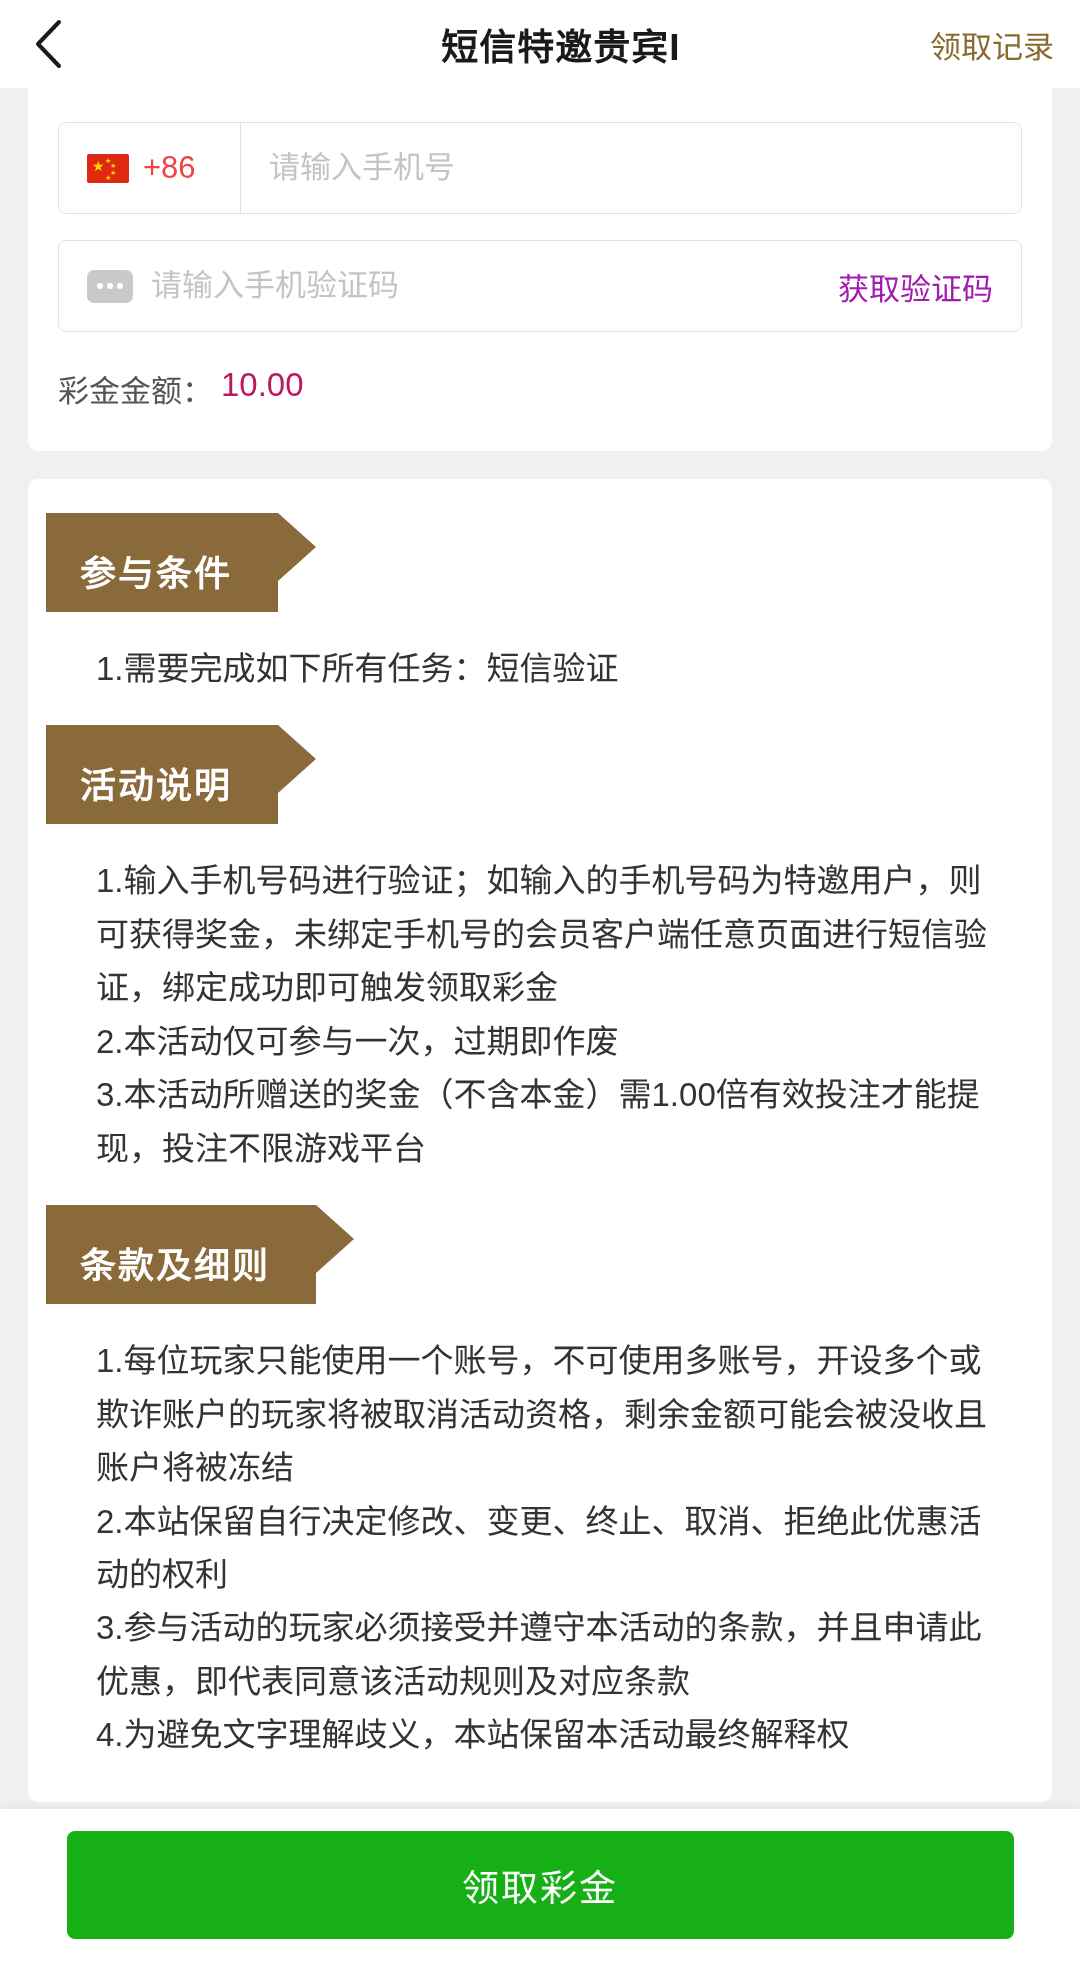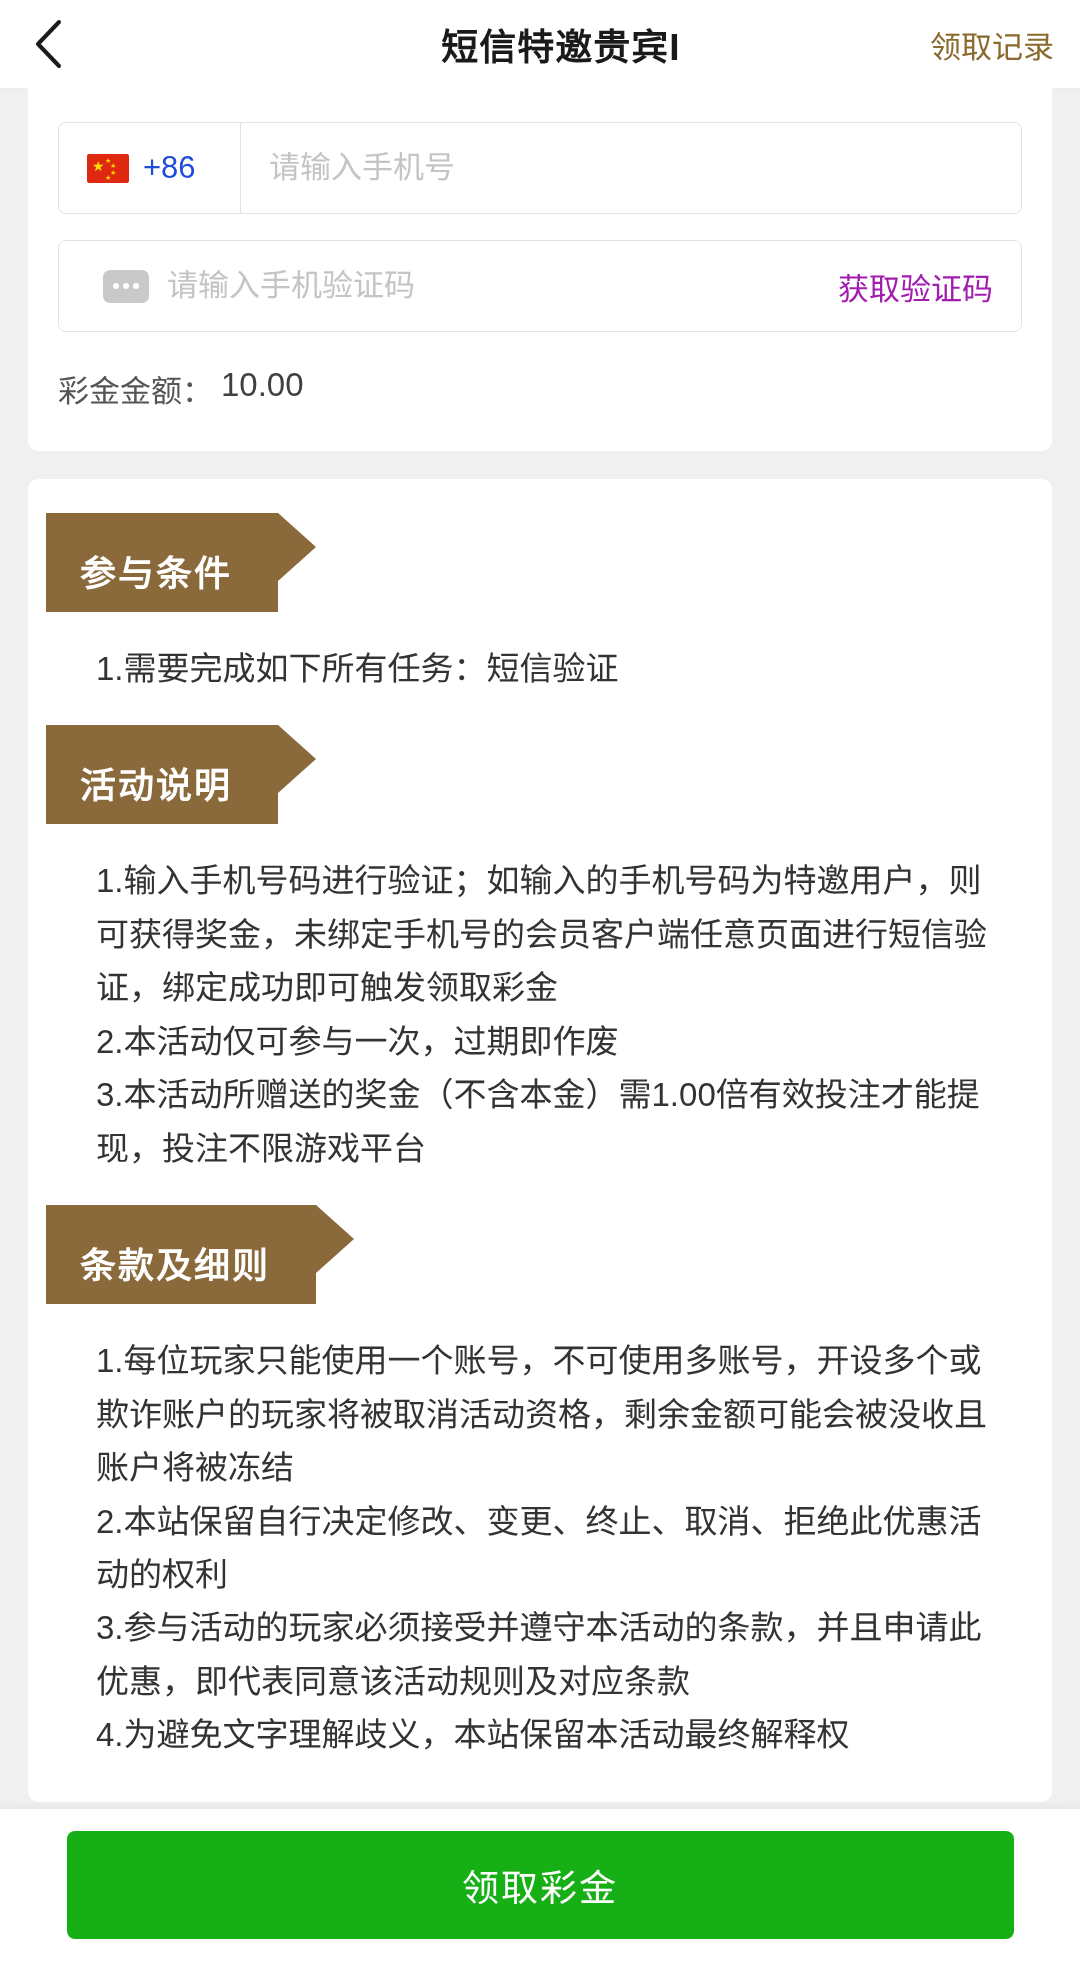--- a/index.html
+++ b/index.html
@@ -62,21 +62,21 @@
   }
   .field {
     height: 92px;
     border: 1px solid #e2e2e2;
     border-radius: 8px;
     display: flex;
     align-items: center;
     box-sizing: border-box;
     background: #fff;
   }
-  .field + .field { margin-top: 26px; padding-left: 16px; }
+  .field + .field { margin-top: 26px; }
 
   .cc-box {
     width: 182px;
     height: 100%;
     display: flex;
     align-items: center;
     gap: 14px;
     padding-left: 28px;
     box-sizing: border-box;
     border-right: 1px solid #e2e2e2;
@@ -102,21 +102,21 @@
     font-size: 7px;
     line-height: 7px;
   }
   .flag .s1 { left: 18px; top: 3px; }
   .flag .s2 { left: 23px; top: 8px; }
   .flag .s3 { left: 23px; top: 15px; }
   .flag .s4 { left: 18px; top: 20px; }
 
   .cc-text {
     font-size: 31px;
-    color: #1d4ed8;
+    color: #ef4444;
   }
   .field-input {
     flex: 1 1 auto;
     padding-left: 28px;
     font-size: 31px;
     color: #0f172a;
     border: none;
     outline: none;
     background: transparent;
     font-family: "Liberation Sans", "DejaVu Sans", sans-serif;
@@ -151,21 +151,21 @@
   }
 
   .amount-row {
     margin-top: 34px;
     font-size: 31px;
     color: #555;
     display: flex;
     align-items: flex-start;
   }
   .amount-val {
-    color: #404040;
+    color: #be185d;
     font-size: 33px;
     margin-left: 8px;
   }
 
   
   .content-card {
     background: #ffffff;
     margin: 28px 28px 0 28px;
     border-radius: 10px;
     padding: 34px 30px 10px 0;

